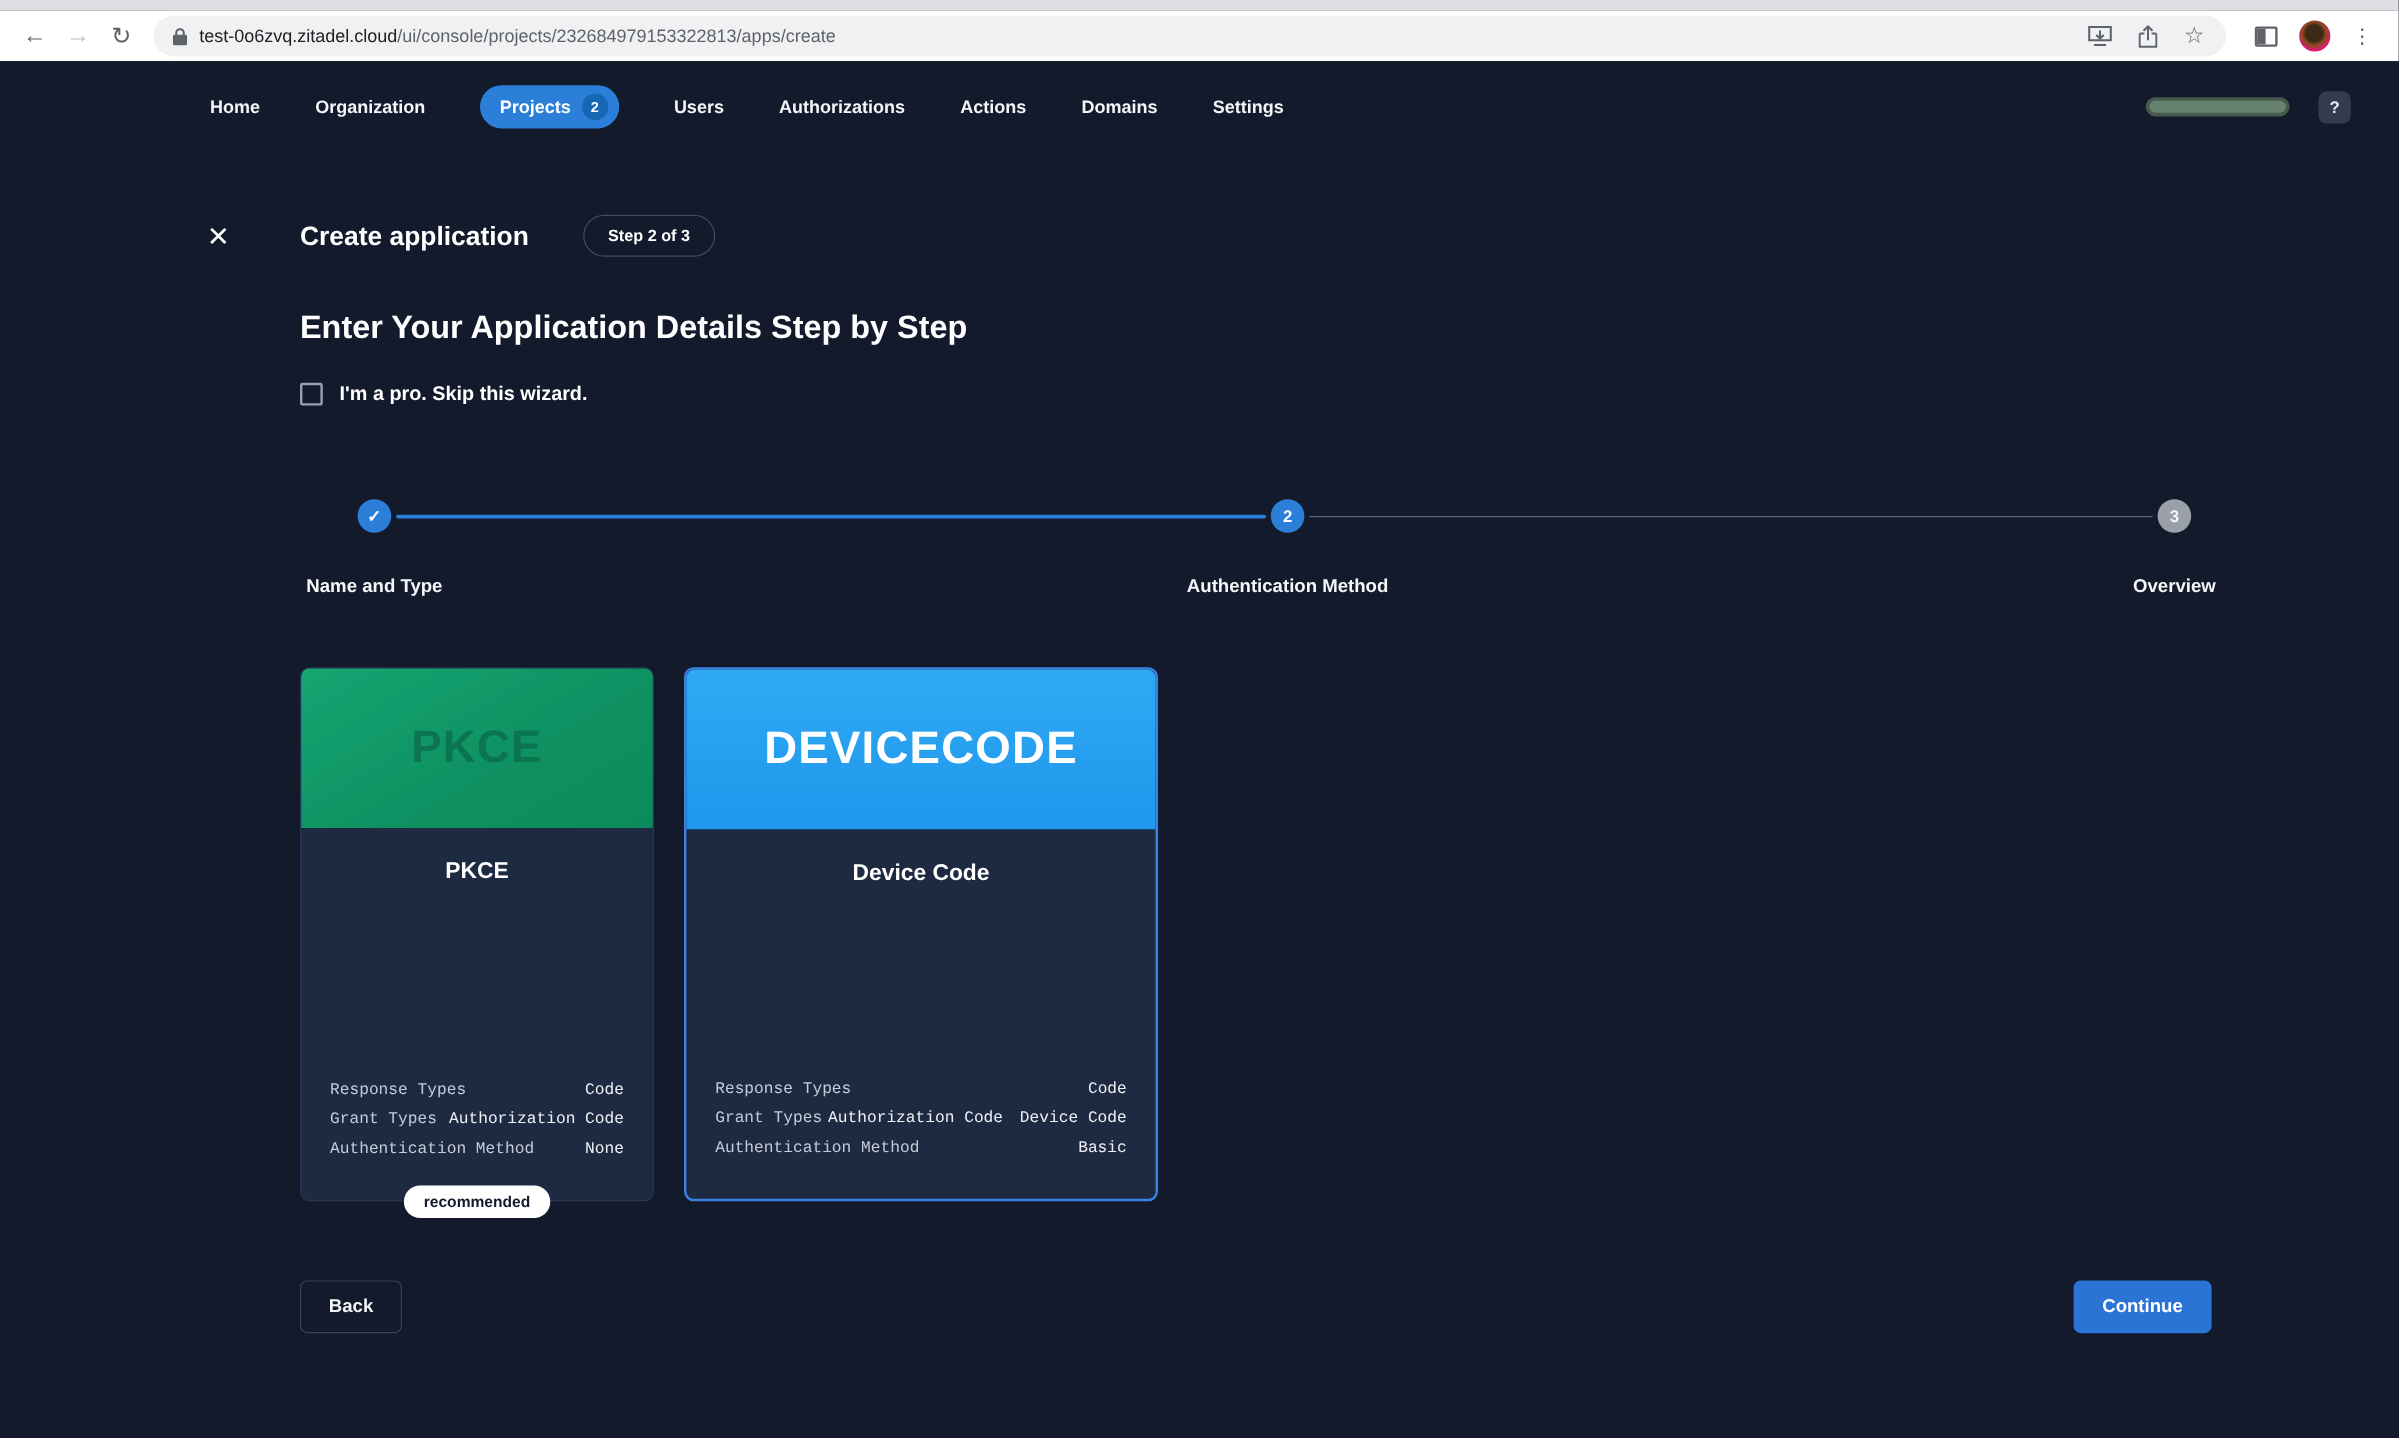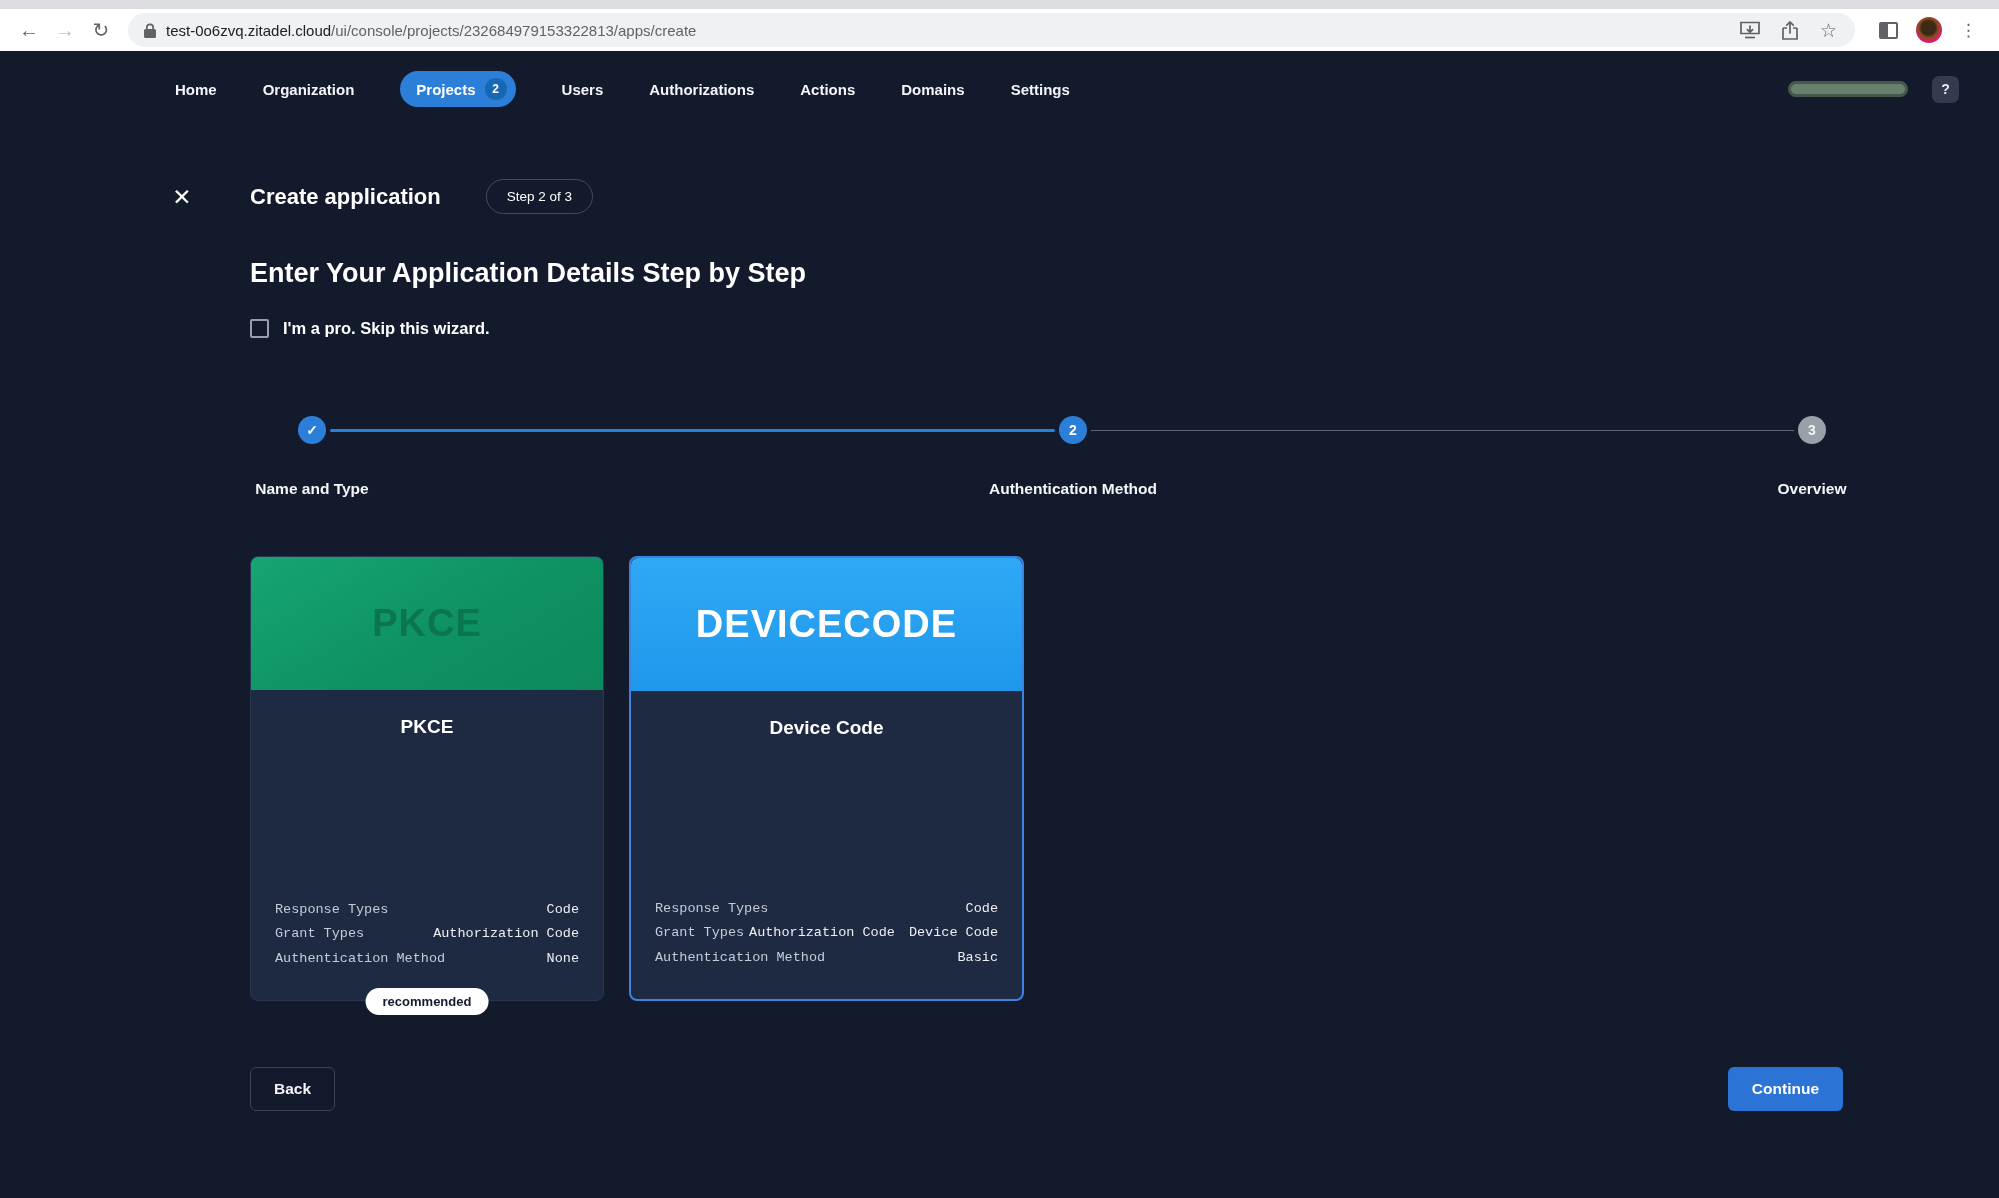--- a/index.html
+++ b/index.html
@@ -39,21 +39,21 @@
   .topnav-spacer { flex:1; }
   .org-pill { width:120px; height:16px; border-radius:9px; background:#66816e; border:3px solid #47594d; margin-right:24px; }
   .help-btn { width:27px; height:27px; border-radius:7px; background:#343b4e; color:#e9ebef;
               font-size:14px; font-weight:700; display:flex; align-items:center; justify-content:center; }
 
   
   .wizard-header { display:flex; align-items:center; margin:52px 0 0 170px; }
   .close-btn { width:24px; height:24px; color:#ffffff; font-size:23px; line-height:24px; text-align:center; cursor:pointer; }
   .wizard-title { color:#ffffff; font-size:22px; font-weight:700; margin-left:56px; }
   .step-chip { margin-left:45px; border:1px solid #414b61; border-radius:20px; padding:9px 20px;
-               color:#ffffff; font-size:13.5px; font-weight:400; }
+               color:#ffffff; font-size:13.5px; font-weight:700; }
 
   .wizard-heading { color:#ffffff; font-size:27px; font-weight:700; margin:44px 0 0 250px; }
 
   .skip-row { display:flex; align-items:center; gap:14px; margin:30px 0 0 250px; cursor:pointer;text-align:center; }
   .checkbox { width:19px; height:19px; border:2px solid #97a0b0; border-radius:2px; background:transparent; }
   .skip-label { color:#ffffff; font-size:16.5px; font-weight:700; }
 
   
   .stepper { position:relative; width:1620px; height:100px; margin:78px 0 0 250px; }
   .step-circle { position:absolute; top:0; width:28px; height:28px; border-radius:50%;
@@ -65,21 +65,21 @@
   .connector.blue { top:13px; height:3px; background:#2b7fd9; border-radius:2px; }
   .connector.gray { top:14px; height:1px; background:rgba(185,192,204,0.45); }
   .step-label { position:absolute; top:64px; transform:translateX(-50%); white-space:nowrap;
                 color:#f5f6f8; font-size:15.5px; font-weight:600; }
 
   
   .cards { display:flex; gap:25px; margin:40px 0 0 250px; }
   .app-card { height:445px; border-radius:8px; background:#1e2942; position:relative;
               display:flex; flex-direction:column; border:1px solid #2a3550; cursor:pointer; }
   .app-card.selected { border:2px solid #3c82e4; }
-  .card-pkce { width:354px; }
+  .card-pkce { width:295px; }
   .card-device { width:395px; }
   .card-banner { height:133px; border-radius:7px 7px 0 0; display:flex; align-items:center; justify-content:center;
                  font-size:38px; font-weight:600; letter-spacing:1px; flex:0 0 auto; }
   .banner-green { background:linear-gradient(150deg,#16a572 0%,#0f9263 55%,#0c8a5c 100%); color:#0b7550; }
   .banner-blue { background:linear-gradient(180deg,#2fa9f4,#1f97ec); color:#ffffff; }
   .card-body { flex:1; display:flex; flex-direction:column; align-items:center; padding:26px 24px 30px 24px; }
   .card-title { color:#ffffff; font-size:19px; font-weight:700; }
   .card-desc { color:#c5ccd8; font-size:15px; line-height:1.55; text-align:center; margin-top:30px; padding:0 6px; }
   .card-details { margin-top:auto; width:100%; display:flex; flex-direction:column; gap:2px; }
   .detail-row { display:flex; align-items:flex-end; font-size:13.5px; line-height:1.65;font-family:Liberation Mono, monospace; }

